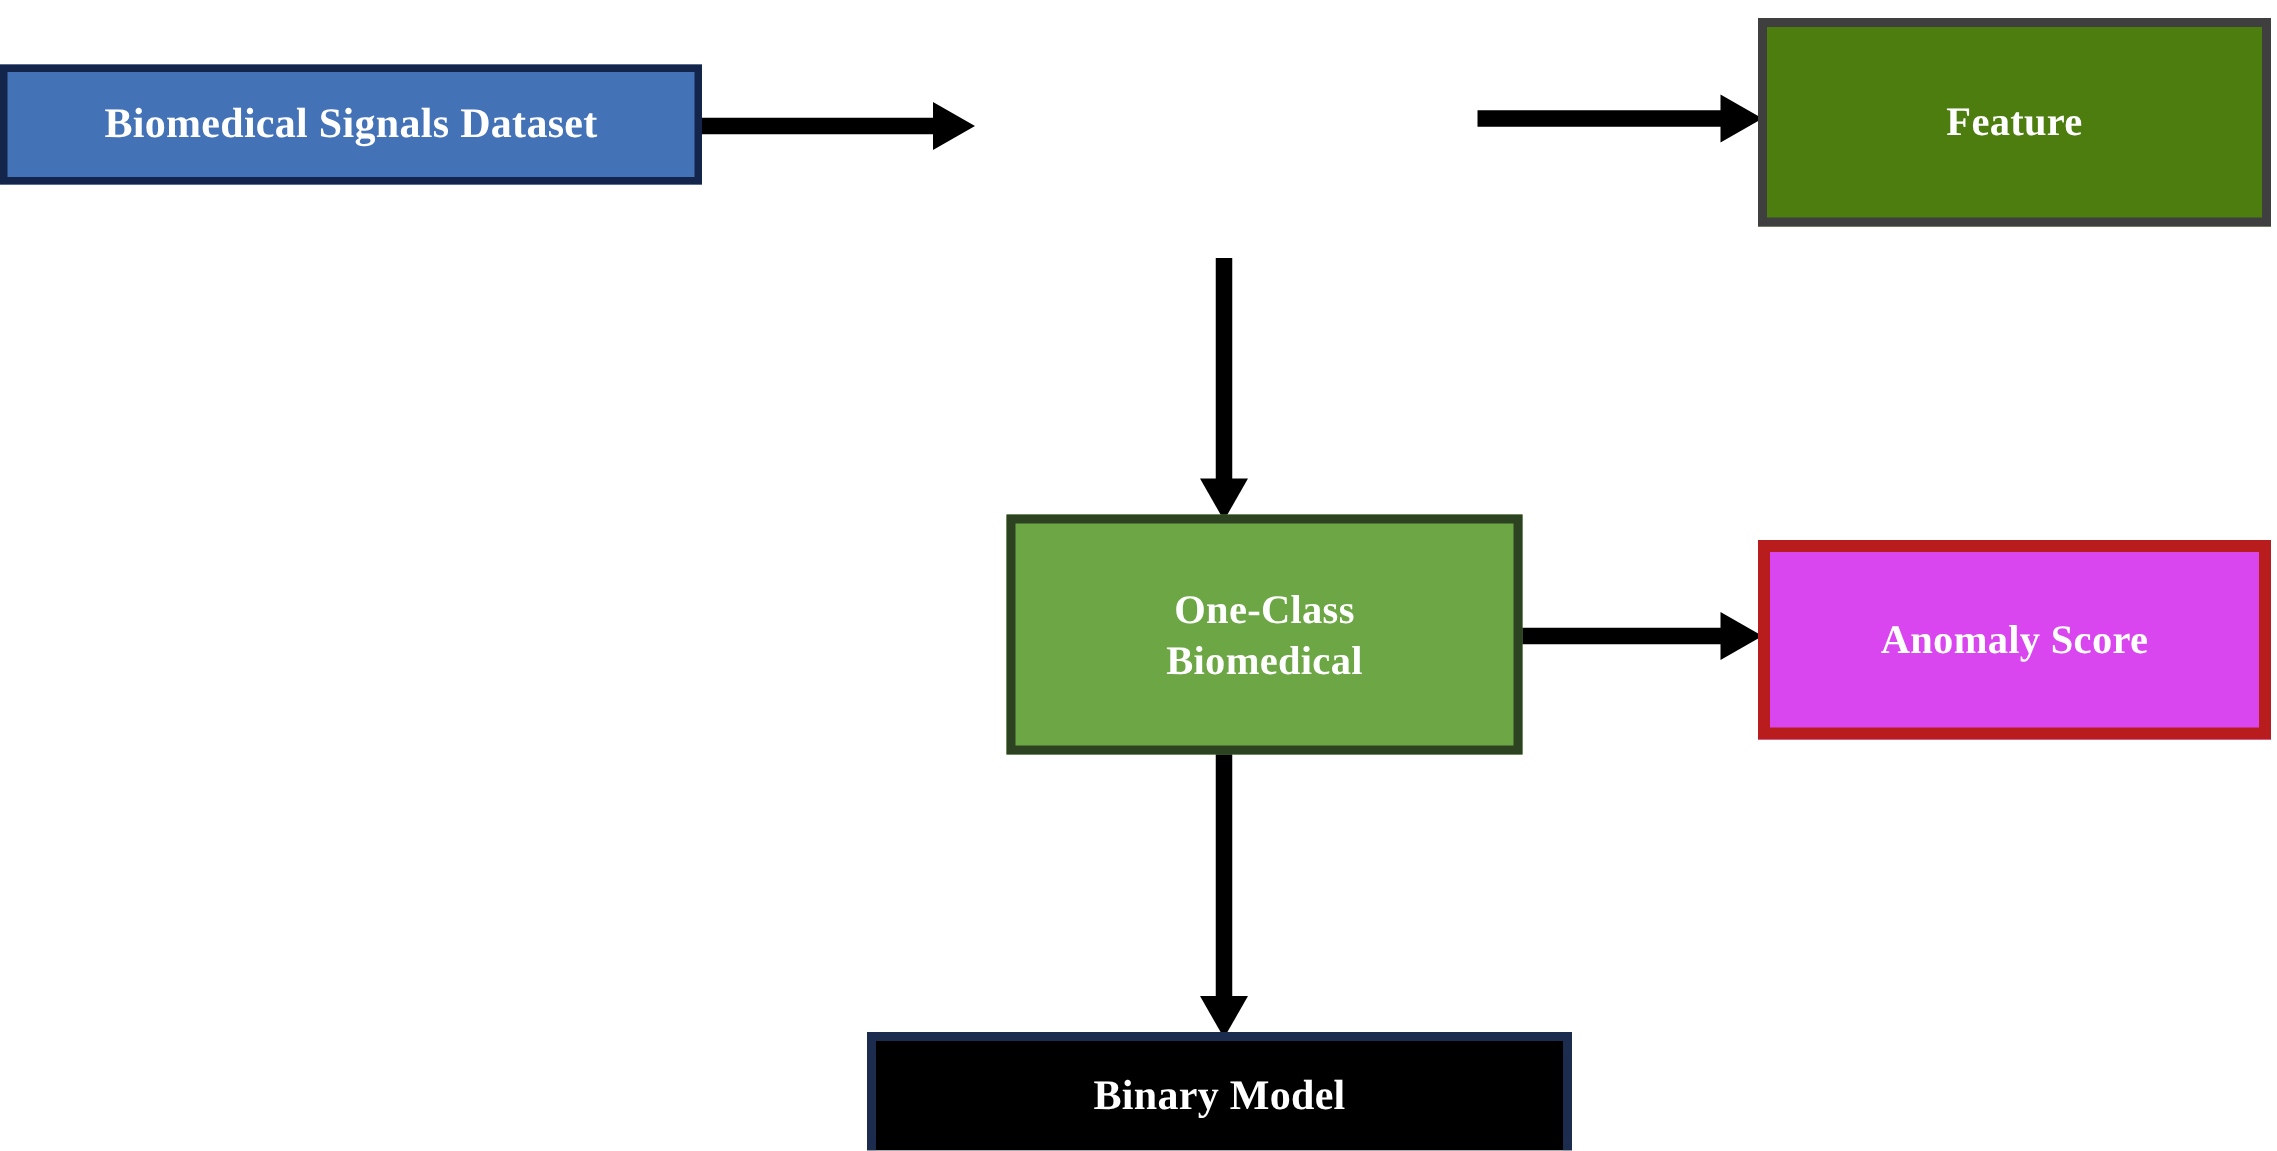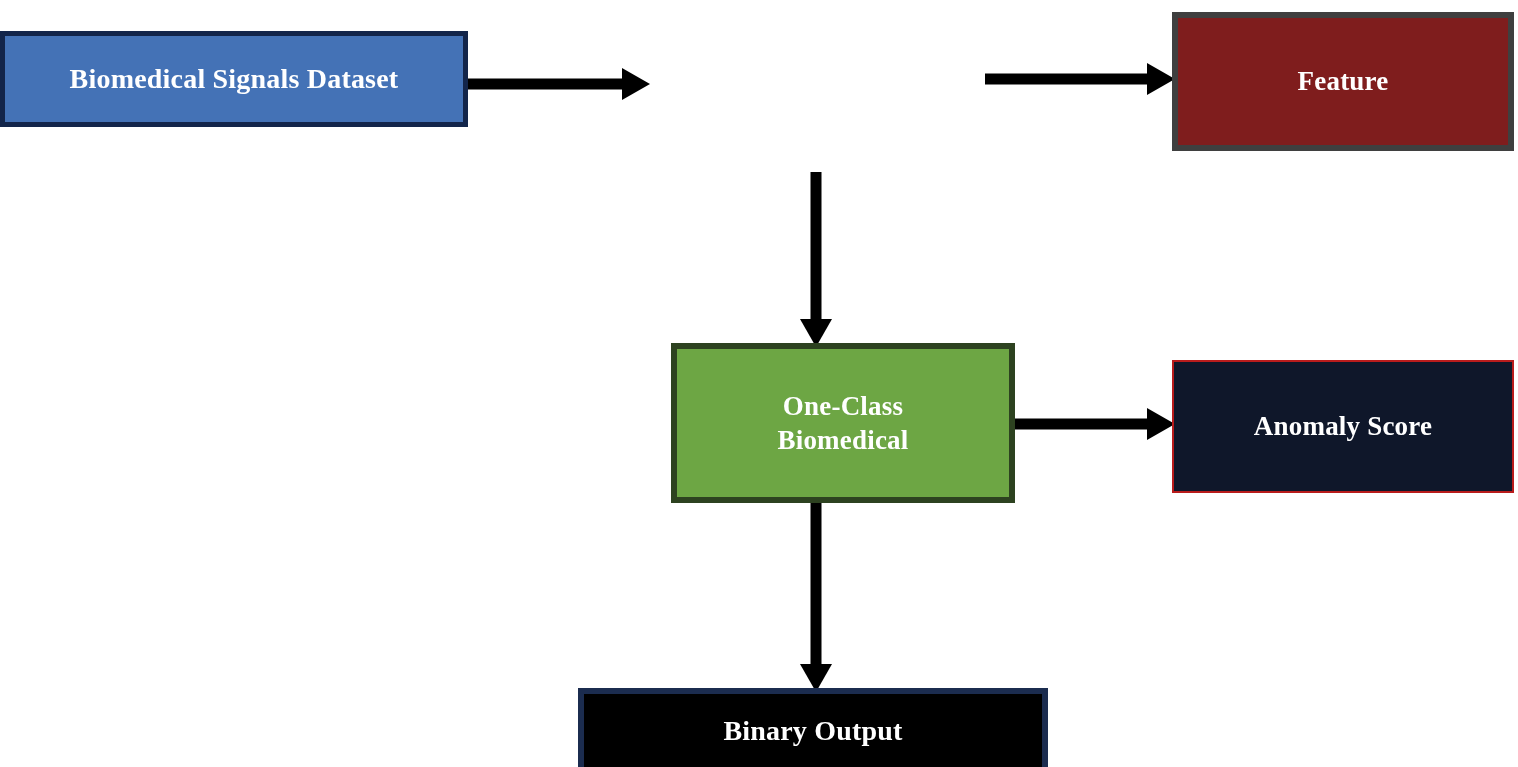--- a/index.html
+++ b/index.html
@@ -31,49 +31,49 @@
     z-index: 3;
   }
   .node .label {
     display: block;
     width: 100%;
     padding: 0 6px;
     box-sizing: border-box;
   }
   
   #node-dataset {
-    left: 0px;  top: 31px;  width: 468px;  height: 96px;
+    left: 0px;  top: 43px;  width: 468px;  height: 80px;
     background: #4472b6;
     border: 5px solid #13254a;
     font-size: 28px;
   }
   #node-extractor {
     left: 645px; top: 0px;  width: 343px; height: 176px;
     background: #e87d30;
     border: 6px solid #5f2c10;
     border-top: 0;
     font-size: 27px;
   }
   #node-representation {
     left: 1172px; top: 12px; width: 342px; height: 139px;
-    background: #7f1d1d;
+    background: #4d7c0f;
     border: 6px solid #3f3f3f;
     font-size: 27px;
   }
   #node-classifier {
     left: 644px; top: 343px; width: 344px; height: 160px;
     background: #6da644;
     border: 6px solid #2d4220;
     font-size: 27px;
     margin-left: 27px;
   }
   #node-anomaly {
     left: 1172px; top: 360px; width: 342px; height: 133px;
-    background: #0f172a;
-    border: 2px solid #b91c1c;
+    background: #d946ef;
+    border: 8px solid #b91c1c;
     font-size: 27px;
   }
   #node-binary {
     left: 578px; top: 688px; width: 470px; height: 85px;
     background: #000000;
     border: 6px solid #1b2c4f;
     font-size: 28px;
   }
   
   .arrow {
@@ -150,21 +150,21 @@
       <span>One-Class</span><br>
       <span>Biomedical</span>
     </span>
   </div>
 
   <div class="node" id="node-anomaly">
     <span class="label">Anomaly Score</span>
   </div>
 
   <div class="node" id="node-binary">
-    <span class="label">Binary Output</span>
+    <span class="label">Binary Model</span>
   </div>
 
   <div class="arrow arrow-h" id="arrow-dataset-to-extractor">
     <span class="shaft"></span>
     <span class="head"></span>
   </div>
 
   <div class="arrow arrow-h" id="arrow-extractor-to-representation">
     <span class="shaft"></span>
     <span class="head"></span>

